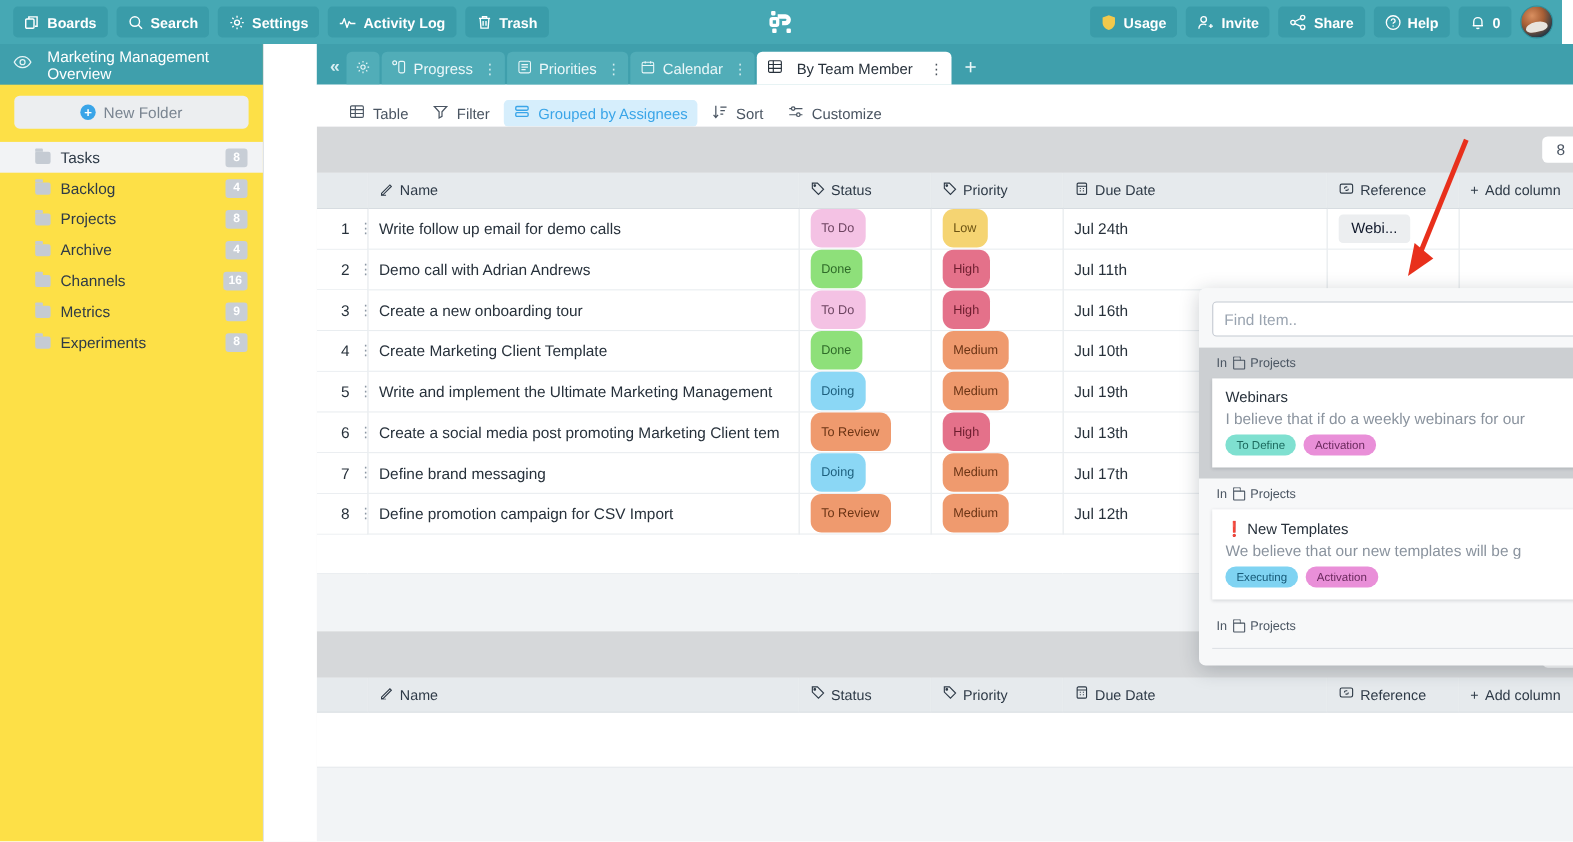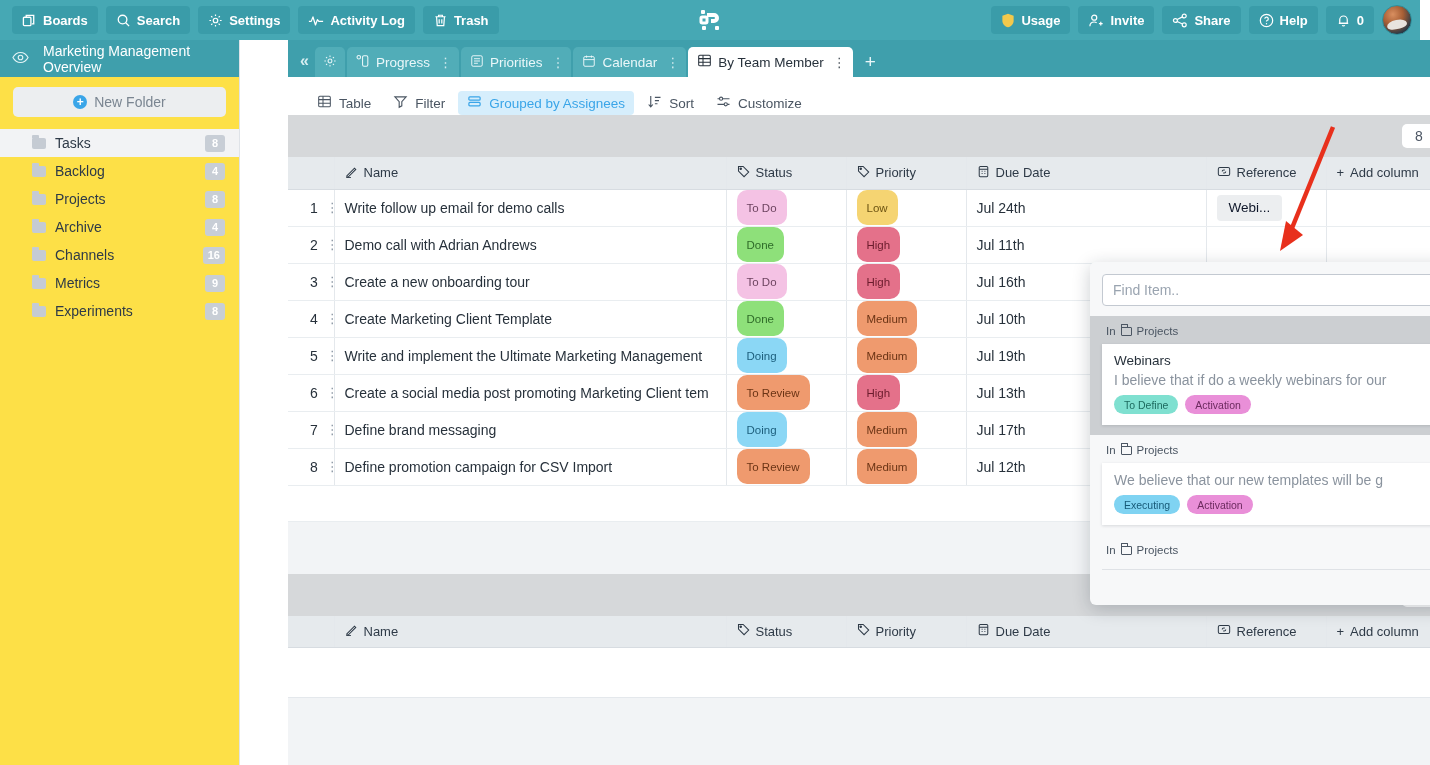--- a/index.html
+++ b/index.html
@@ -94,21 +94,21 @@
     color: #d7eef1; font-size: 16px; padding: 0 8px 7px 2px; cursor: pointer;
     font-weight: bold; letter-spacing: -2px;
   }
   .tab {
     display: flex; align-items: center; gap: 6px; height: 30px;
     padding: 0 7px 0 9px; margin-right: 2px;
     background: #51adb8; border-radius: 5px 5px 0 0;
     color: #eaf7f9; font-size: 13.5px; cursor: pointer; white-space: nowrap;
   }
   .tab.settings-tab { padding: 0 8px; }
-  .tab.active { background: #ffffff; color: #27313b; }
+  .tab.active { background: #ffffff; color: #27313b; gap: 12px; }
   .tab .kebab { font-size: 13px; letter-spacing: 0; margin-left: 3px; opacity: .85; }
   .tab-add {
     color: #eaf7f9; font-size: 19px; padding: 0 10px 4px 10px; cursor: pointer;
   }
 
   
   .toolbar {
     position: absolute; top: 77px; left: 288px; width: 1142px; height: 38px;
     background: #ffffff; display: flex; align-items: flex-end; padding-left: 20px; gap: 4px;
   }
@@ -841,20 +841,23 @@
       </div>
     </div>
 
     <div class="result-group">
       <div class="result-in">
         <span>In</span>
         <span class="folder-mini"></span>
         <span>Projects</span>
       </div>
       <div class="result-card">
+        <div class="card-title">
+          <span class="bang">❗</span><span>New Templates</span>
+        </div>
         <div class="card-desc">We believe that our new templates will be g</div>
         <div class="card-tags">
           <span class="tag t-executing">Executing</span>
           <span class="tag t-activation">Activation</span>
         </div>
       </div>
     </div>
 
     <div class="result-group">
       <div class="result-in">

